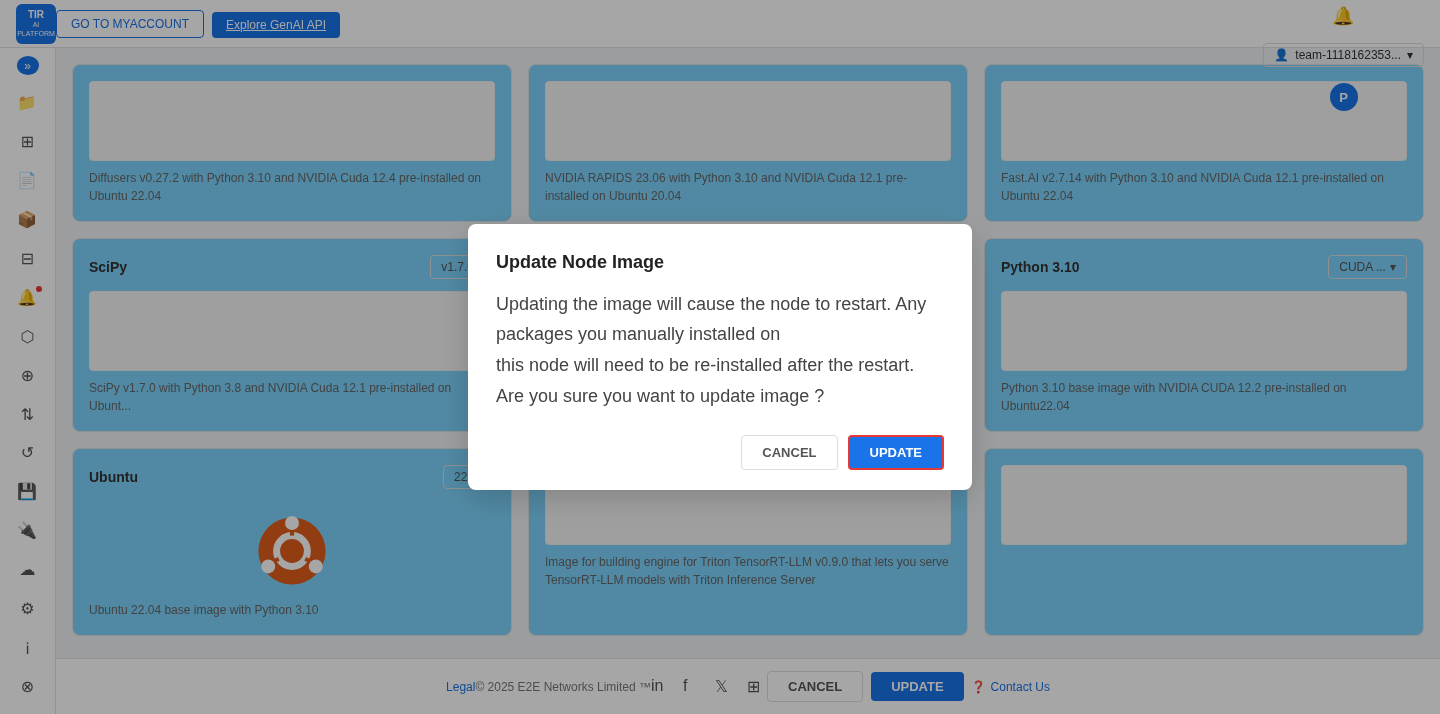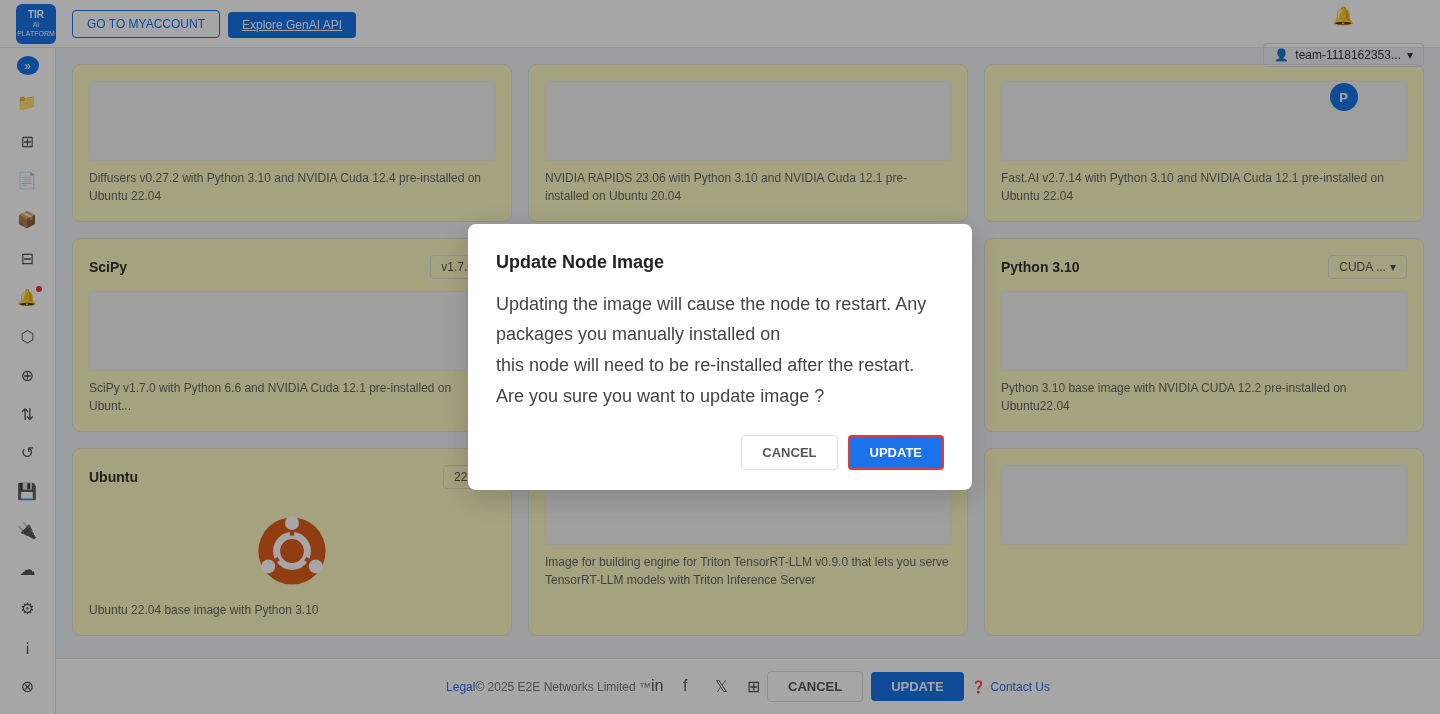--- a/index.html
+++ b/index.html
@@ -4,21 +4,21 @@
   <style>
     * { box-sizing: border-box; margin: 0; padding: 0; }
     body { font-family: 'Segoe UI', Arial, sans-serif; background: #f0f2f5; color: #333; font-size: 13px; }
 
     
     .navbar {
       display: flex; align-items: center; background: #fff;
       border-bottom: 1px solid #e0e0e0; height: 48px; padding: 0 16px;
       position: fixed; top: 0; left: 0; right: 0; z-index: 100;
     }
-    .navbar-logo { display: flex; gap: 8px; margin-right: 16px; }
+    .navbar-logo { display: flex; gap: 8px; }
     .logo-box {
       width: 40px; height: 40px; background: #1a73e8; border-radius: 6px;
       display: flex; align-items: center; justify-content: center;
       color: #fff; font-size: 10px; font-weight: 700; text-align: center;
       line-height: 1.2;
     }
     .navbar-btns { display: flex; gap: 8px; align-items: flex-end; }
     .btn-outline {
       border: 1px solid #1a73e8; color: #1a73e8; background: #fff;
       padding: 6px 14px; border-radius: 4px; cursor: pointer; font-size: 12px;
@@ -68,21 +68,21 @@
     .main {
       margin-top: 48px; margin-left: 56px; padding: 16px;
       min-height: calc(100vh - 48px);
     }
 
     
     .cards-grid {
       display: grid; grid-template-columns: repeat(3, 1fr); gap: 16px; margin-bottom: 16px;
     }
     .card {
-      background: #fef9c3; border: 1px solid #e0e0e0; border-radius: 8px;
+      background: #7dd3fc; border: 1px solid #e0e0e0; border-radius: 8px;
       padding: 16px; min-height: 100px;
     }
     .card-header {
       display: flex; align-items: center; justify-content: space-between; margin-bottom: 12px;
     }
     .card-title { font-weight: 600; font-size: 14px; color: #333; }
     .card-version {
       border: 1px solid #ddd; border-radius: 4px; padding: 4px 10px;
       font-size: 12px; color: #555; display: flex; align-items: center; gap: 4px;
       cursor: pointer;
@@ -221,21 +221,21 @@
   <div class="cards-grid">
     <div class="card">
       <div class="card-header">
         <span class="card-title">SciPy</span>
         <div class="card-version">
           <span>v1.7.0</span>
           <span>▾</span>
         </div>
       </div>
       <div class="card-image-placeholder"></div>
-      <div class="card-body">SciPy v1.7.0 with Python 6.6 and NVIDIA Cuda 12.1 pre-installed on Ubunt...</div>
+      <div class="card-body">SciPy v1.7.0 with Python 3.8 and NVIDIA Cuda 12.1 pre-installed on Ubunt...</div>
     </div>
     <div class="card">
       <div class="card-header">
         <span class="card-title">Jupyter</span>
         <div class="card-version">
           <span>CUDA ...</span>
           <span>▾</span>
         </div>
       </div>
       <div class="card-image-placeholder" style="height:100px;"></div>

